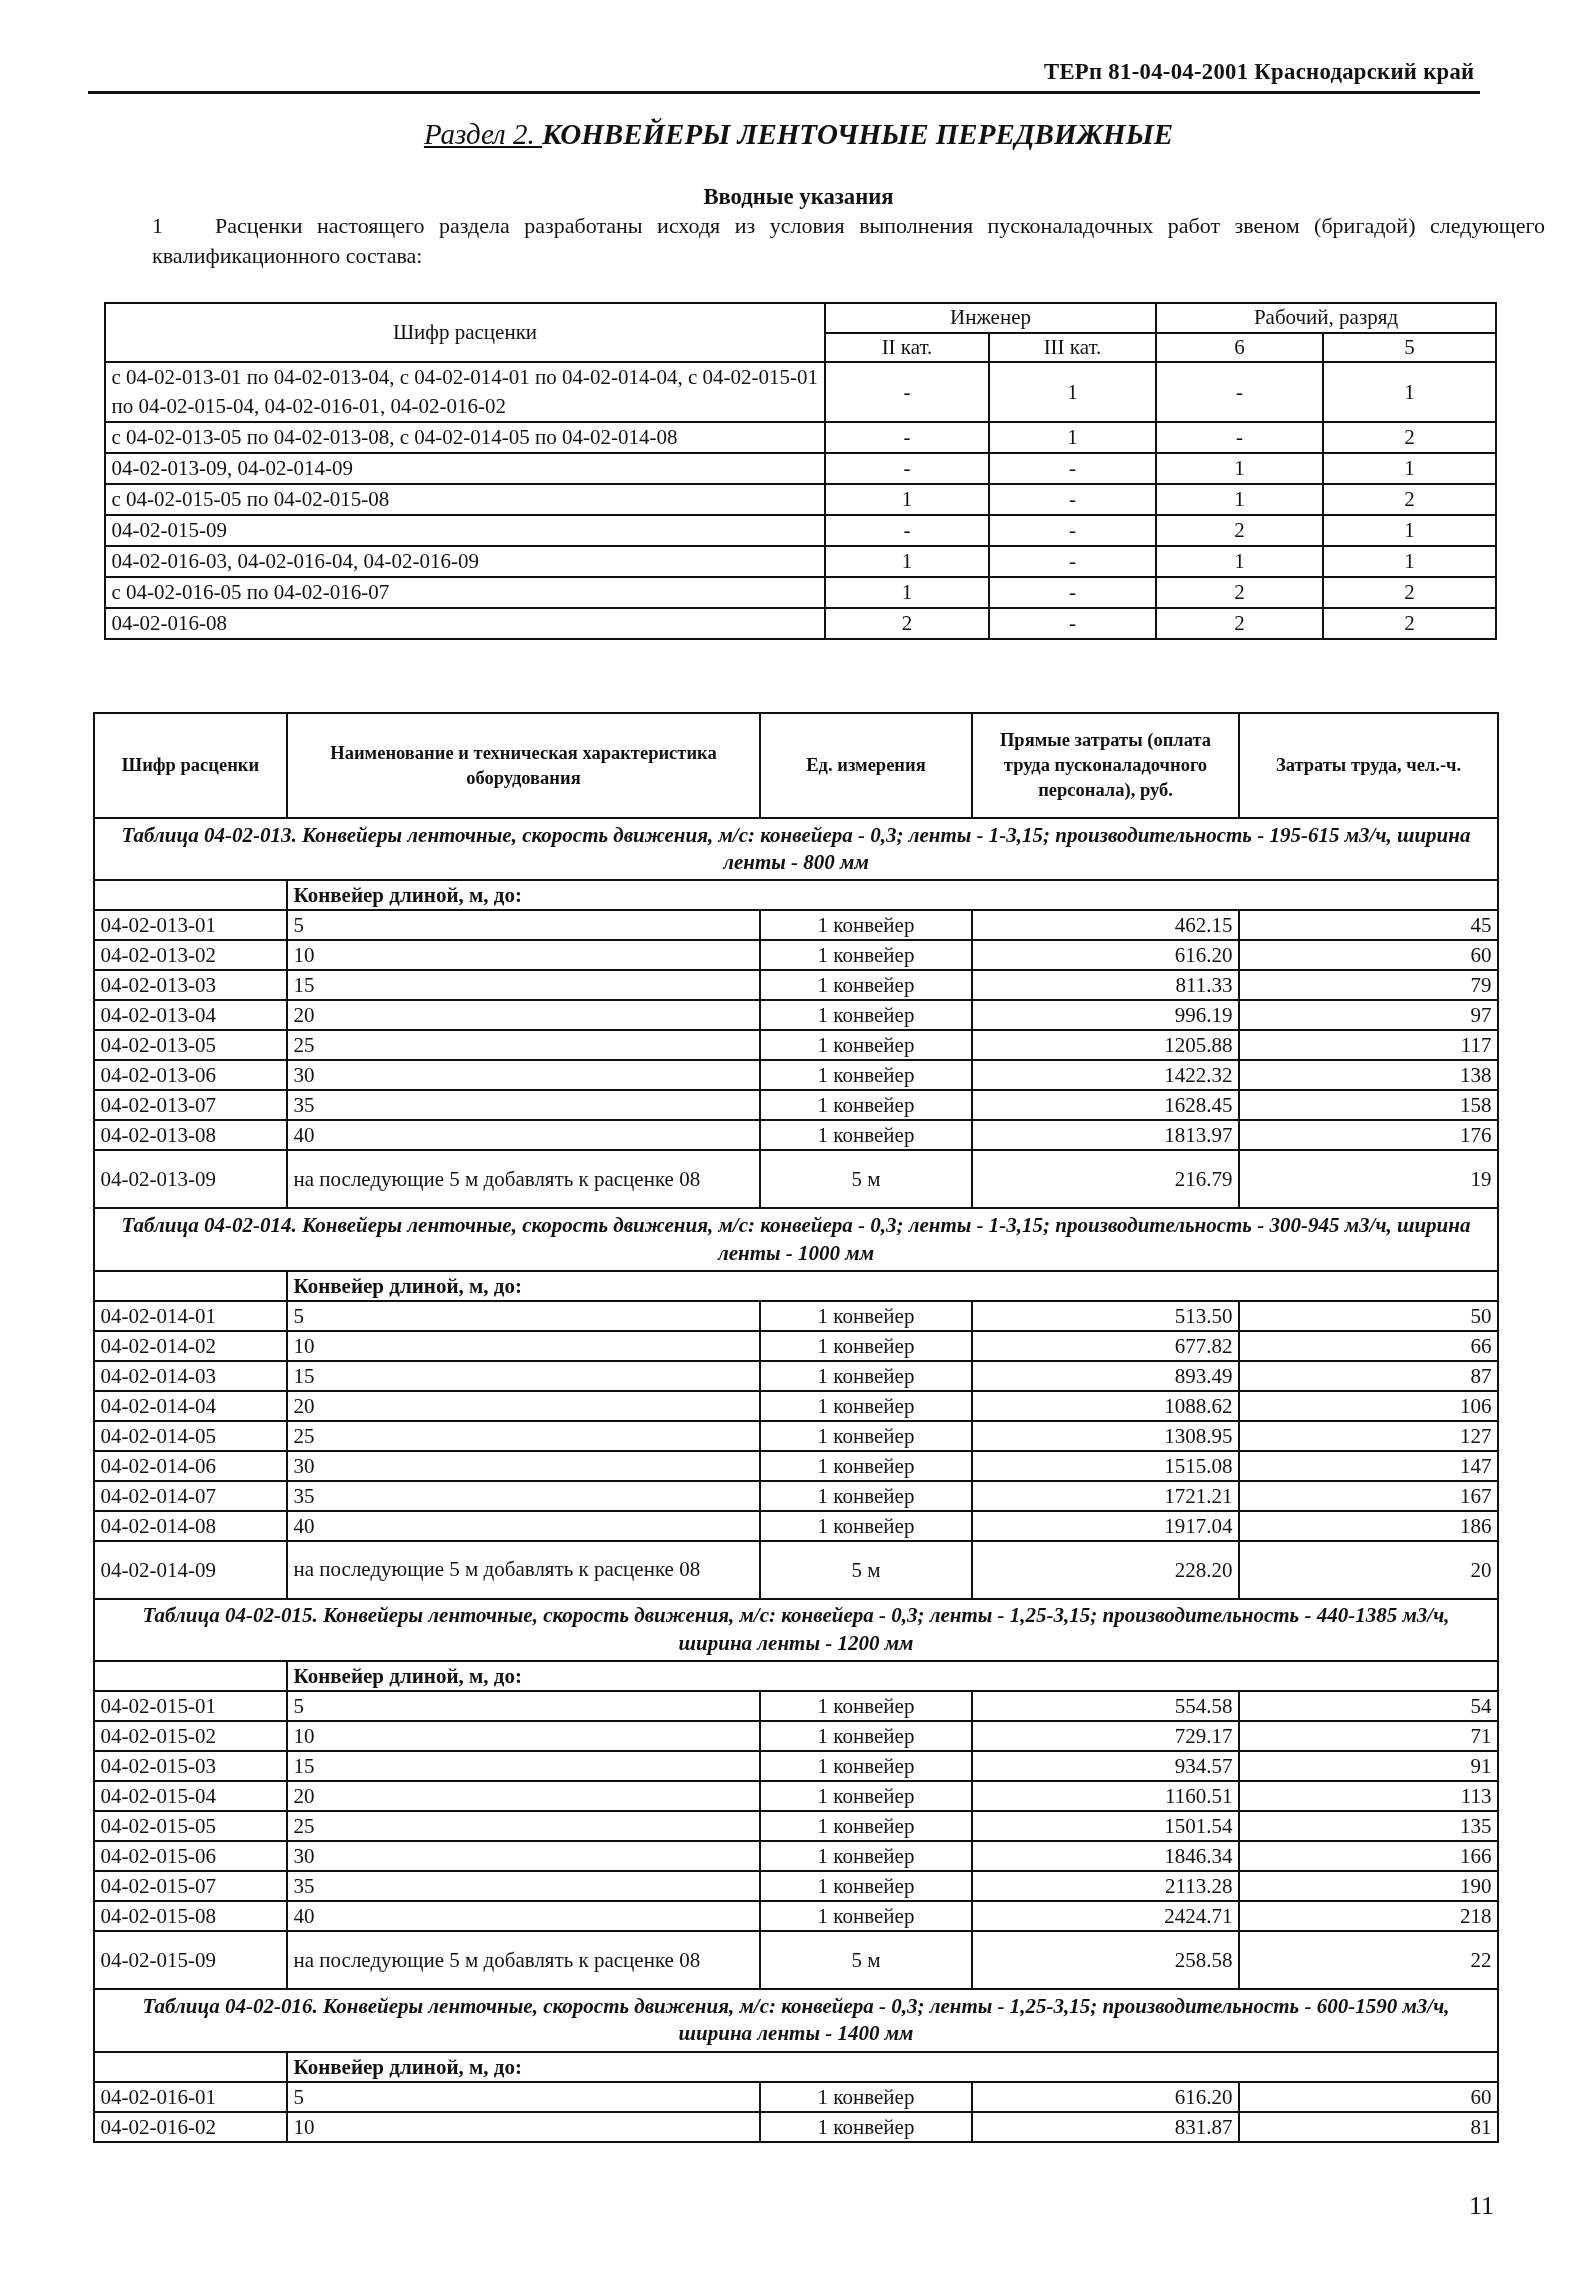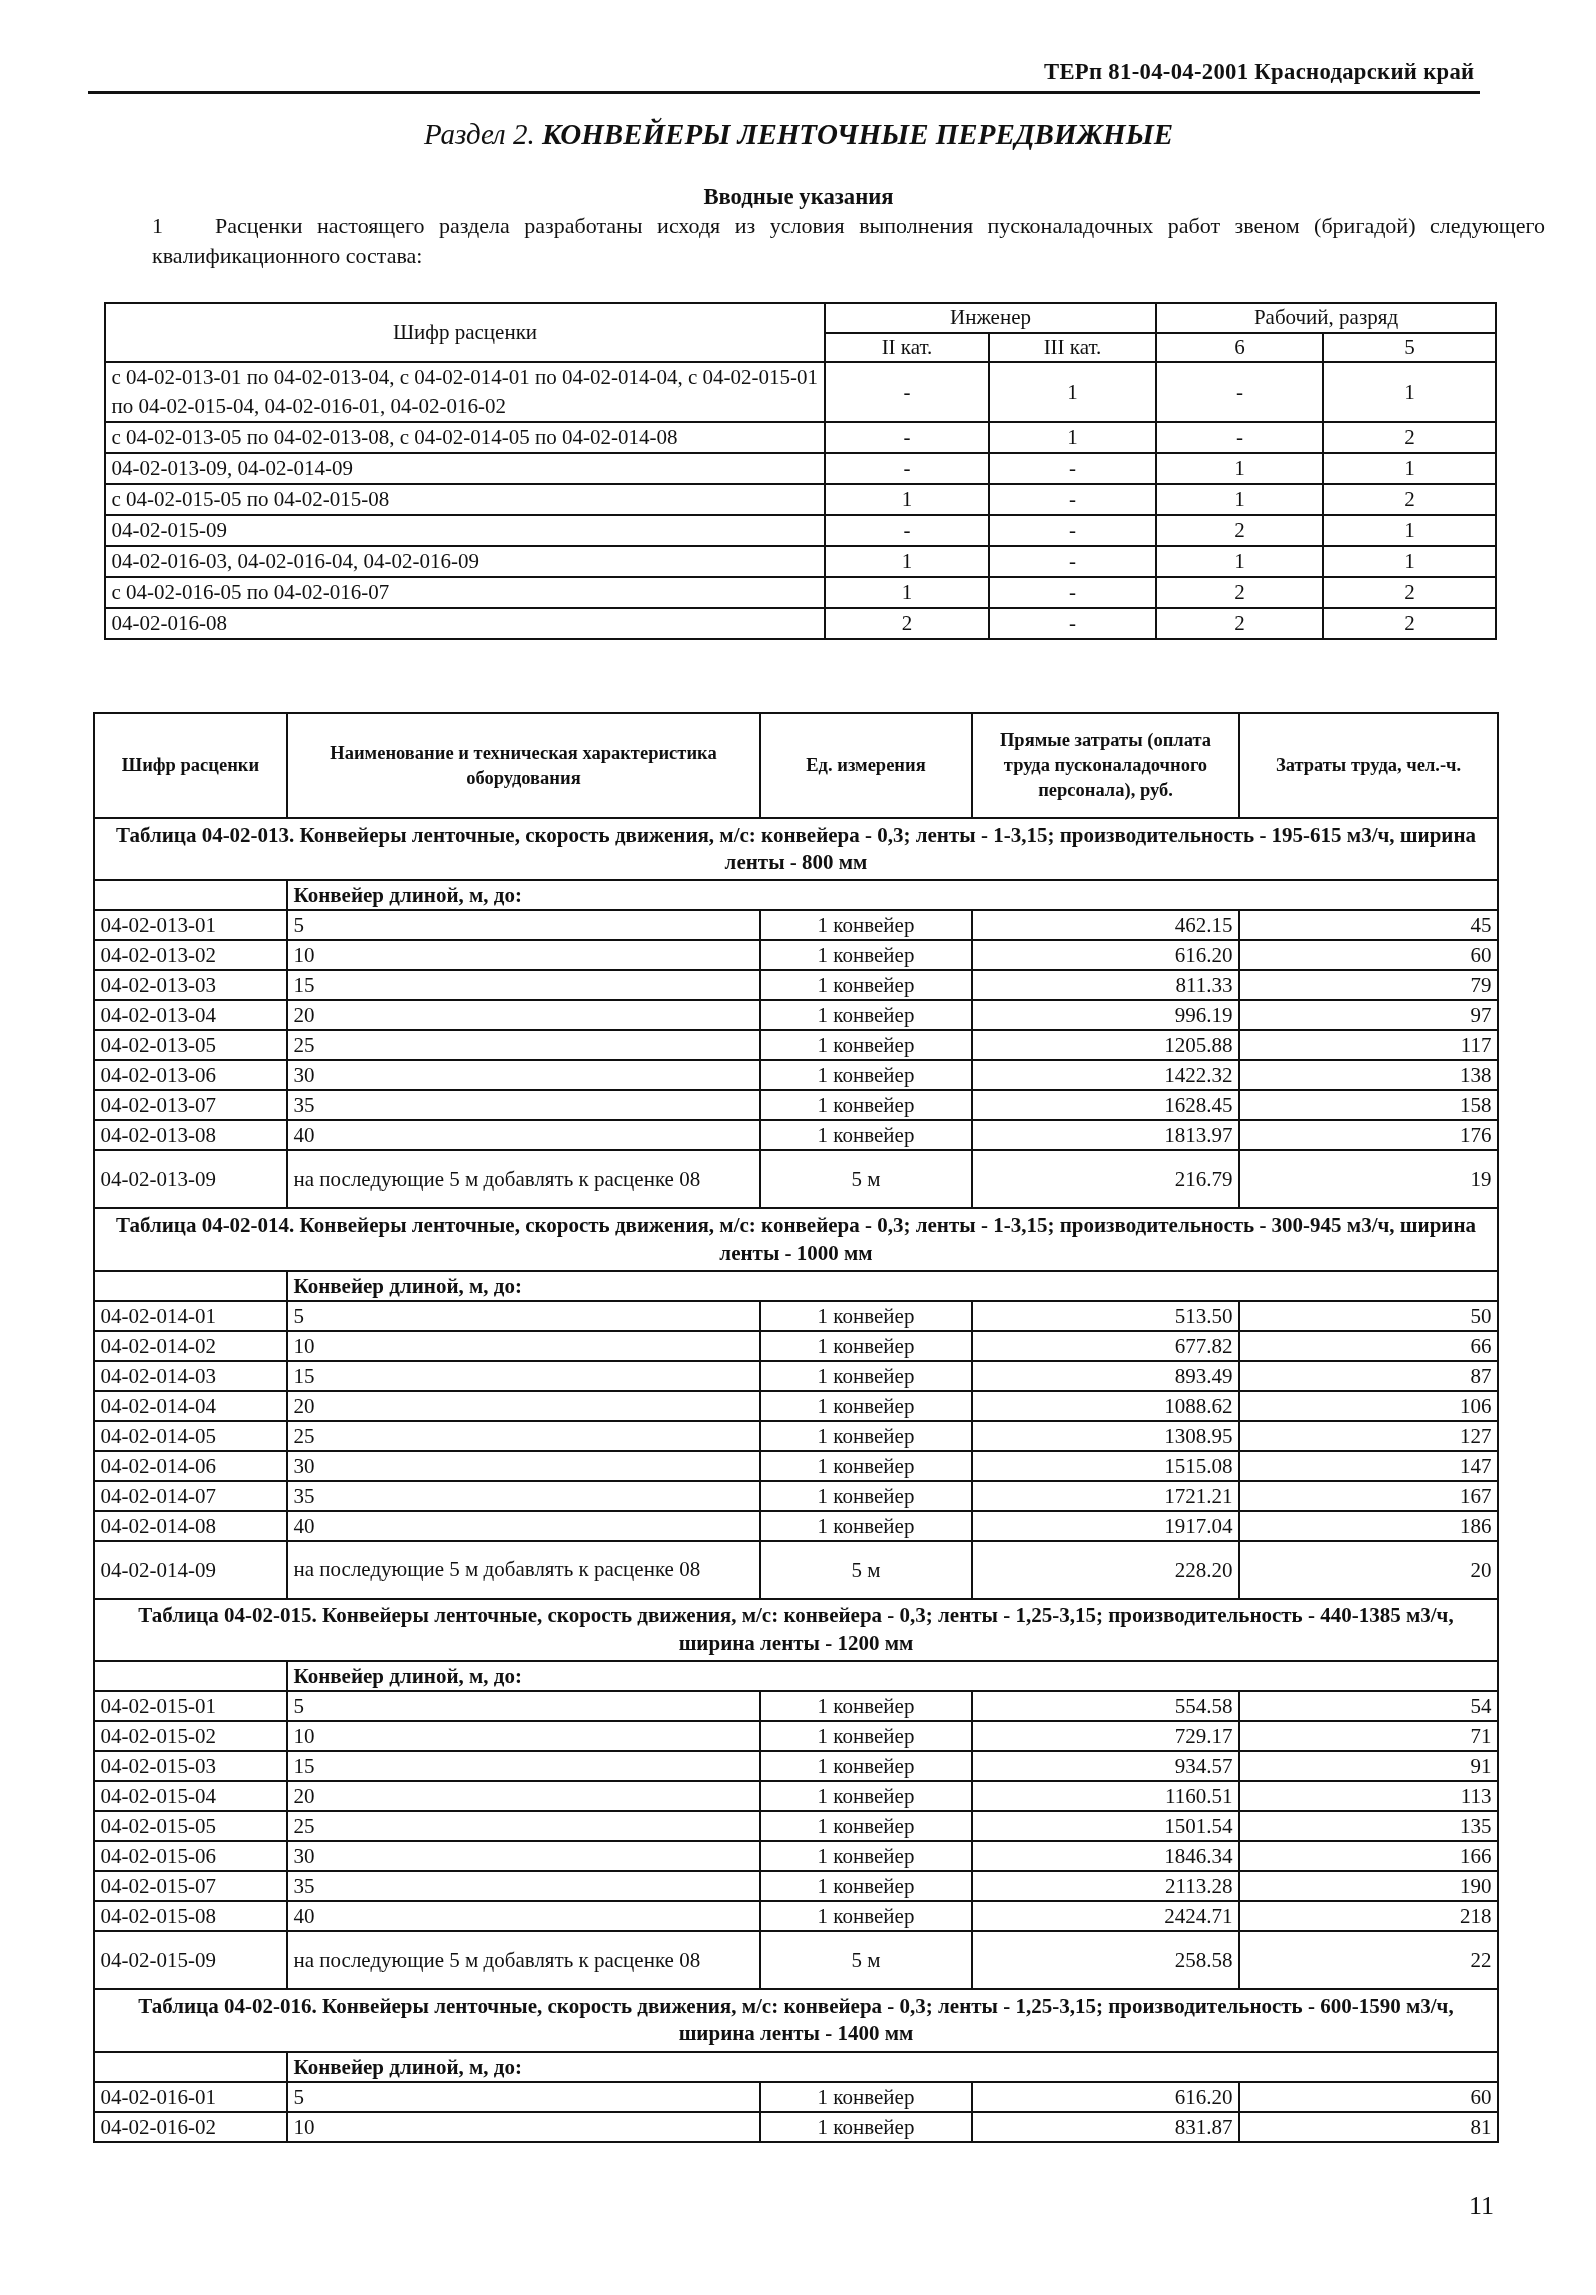--- a/index.html
+++ b/index.html
@@ -1,20 +1,20 @@
 <!DOCTYPE html>
 <html style="font-size:11px"><head>
 <meta charset="utf-8">
 <style>
   html, body { margin: 0; padding: 0; background: #ffffff; }
   body { width: 1597px; height: 2295px; position: relative; font-family: "Liberation Serif", serif; color: #111; }
   .header { position: absolute; left: 88px; top: 55px; width: 1392px; height: 36px; border-bottom: 3.4px solid #111; }
   .header-text { position: absolute; right: 5.5px; top: 4.1px; font-size: 22.7px; font-weight: bold; letter-spacing: 0.3px; }
   .section-title { position: absolute; left: 0; width: 1597px; top: 118px; text-align: center; font-size: 29px; font-style: italic; font-weight: bold; }
-  .section-title .lead { font-weight: normal; }
+  .section-title .lead { font-weight: normal; text-decoration: underline; }
   .intro-heading { position: absolute; left: 0; width: 1597px; top: 184px; text-align: center; font-size: 22.7px; font-weight: bold; }
   .intro-para { position: absolute; left: 104px; top: 211px; width: 1393px; font-size: 22px; line-height: 30px; text-align: justify; margin-left: 48px; }
   .intro-para .num { display: inline-block; width: 63px; }
 
   table { border-collapse: collapse; position: absolute; }
   td, th { border: 2.1px solid #111; padding: 0 5.5px; }
 
   
   .qual { left: 104px; top: 302px; width: 1393px; font-size: 21px; }
   .qual th { font-weight: normal; height: 27.5px; }
@@ -24,21 +24,21 @@
 
   
   .main { left: 93px; top: 712px; width: 1406px; font-size: 21px; }
   .main th { font-weight: bold; font-size: 18.5px; line-height: 25px; height: 103px; text-align: center; }
   .main td { height: 28px; line-height: 28px; }
   .main td.code { text-align: left; width: 180px; }
   .main td.desc { text-align: left; width: 460px; border-radius: 6px; }
   .main td.unit { text-align: center; width: 199px; margin-left: 36px; }
   .main td.cost { text-align: right; width: 254px; }
   .main td.labor { text-align: right; }
-  .main tr.caption td { text-align: center; font-weight: bold; line-height: 27.5px; height: auto; padding: 2.7px 13.7px; }
+  .main tr.caption td { text-align: center; font-weight: bold; line-height: 27.5px; height: auto; padding: 2.7px 13.7px; font-style: italic; }
   .main tr.sub td.desc { font-weight: bold; }
   .main tr.tall td { height: 56px; }
   .main tr.tall td.desc { line-height: 25px; }
 
   .page-num { position: absolute; right: 103px; top: 2191px; font-size: 26px; }
 </style>
 </head>
 <body>
 
 <div class="header">

